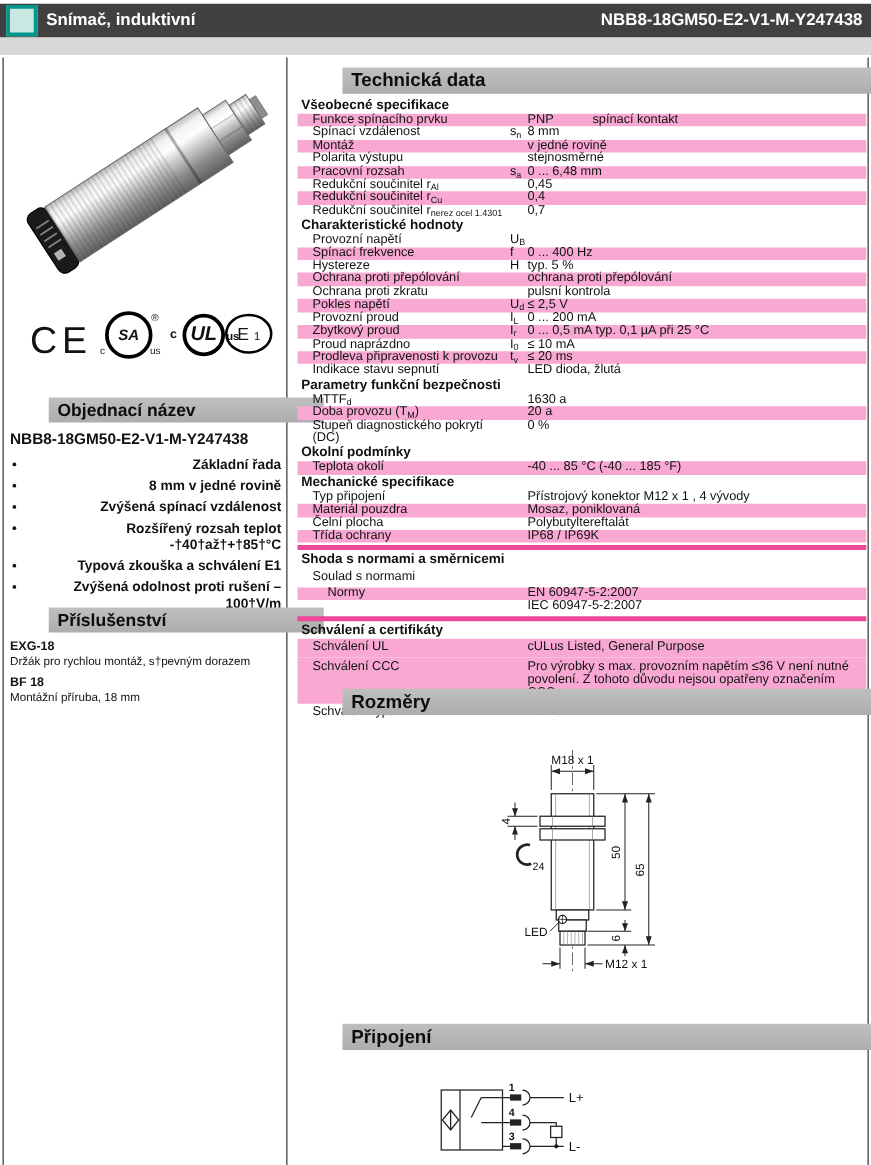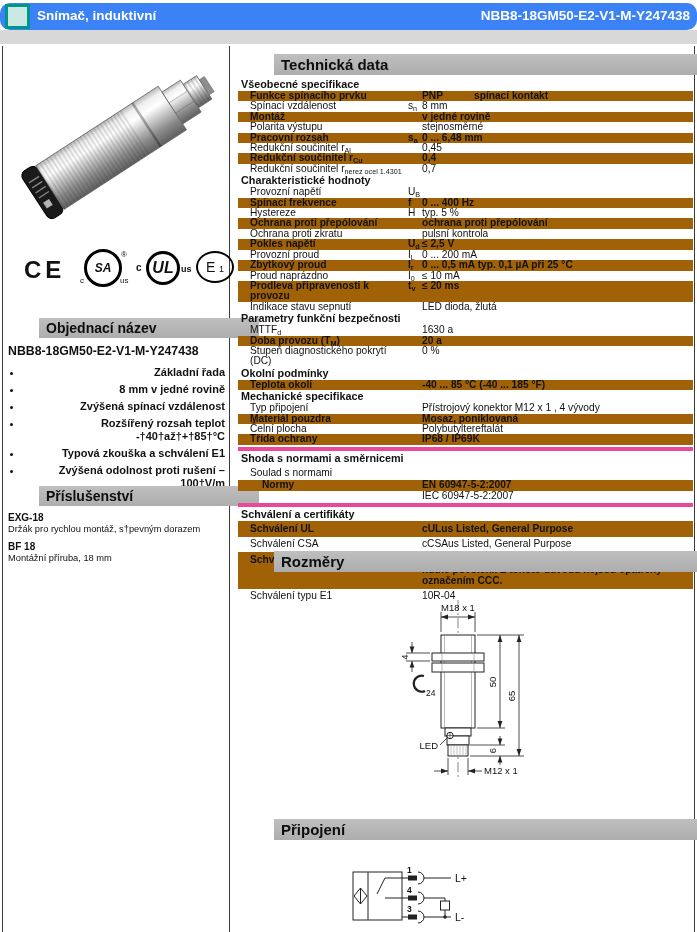--- a/index.html
+++ b/index.html
@@ -1,65 +1,65 @@
 <!DOCTYPE html>
 <html><head>
 <meta charset="utf-8">
 <style>
   html,body{margin:0;padding:0;background:#fff;}
   .page{position:relative;width:697px;height:932px;background:#fff;overflow:hidden;
         font-family:"Liberation Sans",sans-serif;color:#111;}
   
-  .tophdr{position:absolute;left:0;top:3px;width:697px;height:27px;background:#3b82f6;border-radius:10px;}
+  .tophdr{position:absolute;left:0;top:3px;width:697px;height:27px;background:#404040;}
   .tealsq{position:absolute;left:5px;top:4px;width:19px;height:19px;background:#c9e8e1;border:3px solid #00968b;}
   .hdr-title{position:absolute;left:37px;top:5px;font-size:13.5px;font-weight:700;color:#fff;}
   .hdr-pn{position:absolute;right:7px;top:5px;font-size:13.5px;font-weight:700;color:#fff;}
   .substrip{position:absolute;left:0;top:30px;width:697px;height:14px;background:#d8d8d8;}
   
   .v{position:absolute;width:1px;background:#3a3a3a;top:46px;bottom:0;}
   .vL{left:2px}.vM{left:229px}.vR{left:694px}
   
   .hbar{position:absolute;background:linear-gradient(180deg,#bfbfbf,#adadad);font-weight:700;color:#0d0d0d;margin-left:36px;}
   .bar-right{left:238px;width:455px;height:21px;font-size:15px;line-height:21px;padding-left:7px;box-sizing:border-box;}
   .bar-left{left:3px;width:220px;height:20px;font-size:14px;line-height:20px;padding-left:7px;box-sizing:border-box;}
   
   .tech{position:absolute;left:238px;top:78px;width:455px;}
   .sec-h{font-weight:700;font-size:10.8px;line-height:11px;padding:1px 0 1px 3px;}
   .sec-h.rule{border-top:4px solid #ec4899;margin-top:2px;padding-top:2px;}
   .spec-row{display:flex;align-items:flex-start;padding-left:12px;min-height:10.4px;
             font-size:10.2px;line-height:10.4px;box-sizing:border-box;}
-  .spec-row.shaded{background:#a16207;font-weight:bold;}
+  .spec-row.shaded{background:#f9a8d4;}
   .spec-row.spaced{padding-top:2.6px;padding-bottom:2.6px;}
   .spec-row.gap{margin:3px 0 2px;}
   .c-label{flex:0 0 158px;box-sizing:border-box;}
   .spec-row.ind .c-label{padding-left:12px;}
   .c-sym{flex:0 0 14px;}
   .c-val{flex:1;}
   .v1{display:inline-block;min-width:52px;}
   sub{font-size:7.2px;line-height:0;vertical-align:-2px;}
   
   .pn-big{position:absolute;left:8px;top:344px;font-size:12.3px;font-weight:700;}
   .bullets{position:absolute;left:8px;top:366px;width:202px;margin:0;padding-left:15px;list-style:disc;text-align:right;}
   .bullets li{font-weight:700;font-size:11px;line-height:13px;margin-bottom:4px;}
   .acc{position:absolute;left:8px;top:506px;width:210px;}
   .acc-name{font-weight:700;font-size:10px;line-height:12px;margin-top:6px;}
   .acc-desc{font-size:9.3px;line-height:11px;}
   
   .logos{position:absolute;left:0;top:248px;width:228px;height:40px;}
-  .ce{position:absolute;left:24px;top:8px;font-size:24px;letter-spacing:4px;font-weight:700;}
+  .ce{position:absolute;left:24px;top:8px;font-size:30px;letter-spacing:4px;font-weight:400;}
   .csa{position:absolute;left:84px;top:1px;width:32px;height:32px;border:3px solid #000;border-radius:50%;
        text-align:center;font-weight:700;font-style:italic;font-size:12px;line-height:32px;}
   .csa-c{position:absolute;left:80px;top:28px;font-size:8px;}
   .csa-us{position:absolute;left:120px;top:28px;font-size:8px;}
   .csa-r{position:absolute;left:121px;top:2px;font-size:8px;}
   .ulm{position:absolute;left:146px;top:3px;width:28px;height:28px;border:3px solid #000;border-radius:50%;
        text-align:center;font-weight:700;font-style:italic;font-size:16px;line-height:28px;}
   .ul-c{position:absolute;left:136px;top:14px;font-size:10px;font-weight:700;}
   .ul-us{position:absolute;left:181px;top:16px;font-size:9px;font-weight:700;}
-  .e1{position:absolute;left:196px;top:3px;width:34px;height:28px;border:2px solid #000;border-radius:50%;
+  .e1{position:absolute;left:180px;top:3px;width:34px;height:28px;border:2px solid #000;border-radius:50%;
       text-align:center;line-height:28px;font-size:14px;}
   .e1 .one{font-size:9px;}
   svg text{font-family:"Liberation Sans",sans-serif;}
 </style>
 </head>
 <body>
 
 <div class="page">
 
   <div class="tophdr">
@@ -301,25 +301,20 @@
         <div class="c-label"></div>
         <div class="c-sym"></div>
         <div class="c-val">IEC 60947-5-2:2007</div>
       </div>
       <div class="sec-h rule">Schválení a certifikáty</div>
       <div class="spec-row shaded spaced">
         <div class="c-label">Schválení UL</div>
         <div class="c-sym"></div>
         <div class="c-val">cULus Listed, General Purpose</div>
       </div>
-      <div class="spec-row spaced">
-        <div class="c-label">Schválení CSA</div>
-        <div class="c-sym"></div>
-        <div class="c-val">cCSAus Listed, General Purpose</div>
-      </div>
       <div class="spec-row shaded spaced">
         <div class="c-label">Schválení CCC</div>
         <div class="c-sym"></div>
         <div class="c-val">Pro výrobky s max. provozním napětím ≤36 V není nutné povolení. Z tohoto důvodu nejsou opatřeny označením CCC.</div>
       </div>
       <div class="spec-row spaced">
         <div class="c-label">Schválení typu E1</div>
         <div class="c-sym"></div>
         <div class="c-val">10R-04</div>
       </div>

